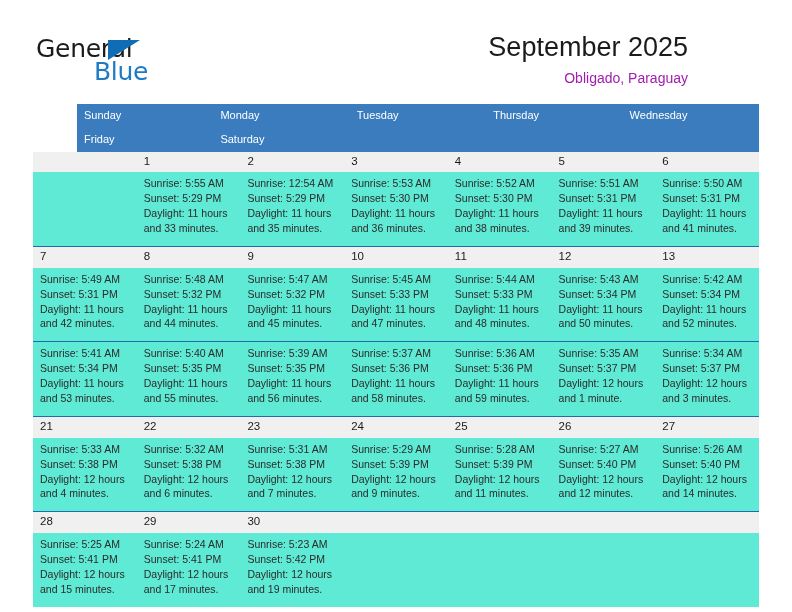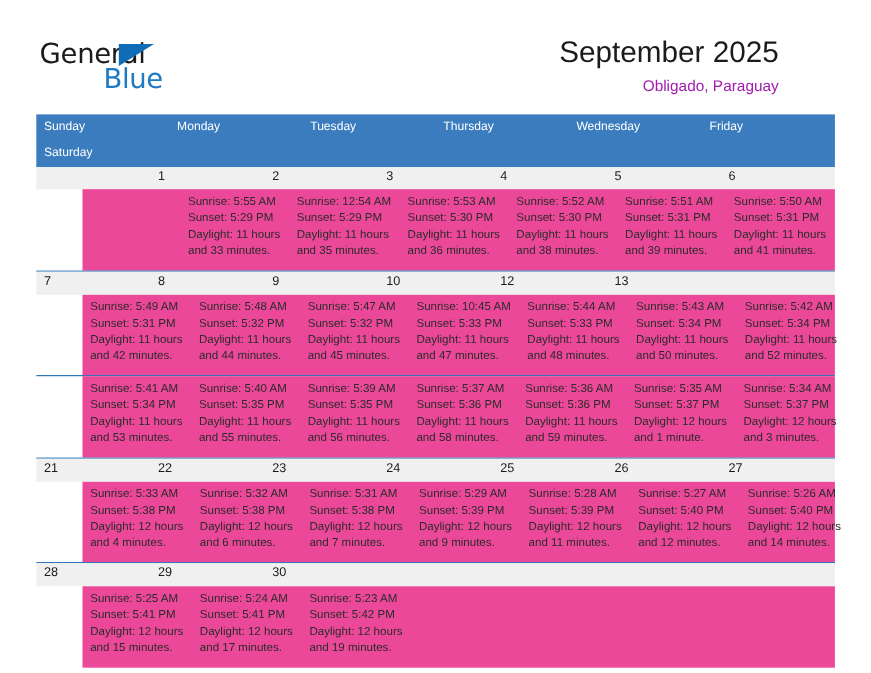--- a/index.html
+++ b/index.html
@@ -62,21 +62,21 @@
     top: 23px;
     font-size: 25px;
     letter-spacing: -0.3px;
     color: #1f7ac4;
     line-height: 1;
     font-family: "DejaVu Sans", sans-serif;
   }
 
   .title-block {
     position: absolute;
-    right: 24px;
+    right: 44px;
     top: 32px;
     text-align: right;
   }
   .cal-title {
     font-size: 27px;
     color: #1b1b1b;
     line-height: 1.15;
     white-space: nowrap;
   }
   .cal-subtitle {
@@ -90,22 +90,23 @@
   
   .calendar {
     position: absolute;
     left: 33px;
     top: 104px;
     width: 726px;
   }
 
   .weekdays {
     display: grid;
-    grid-template-columns: repeat(6, 1fr);
+    grid-template-columns: repeat(5, 1fr);
     background: #3a7cbe;
+    margin-left: 44px;
   }
   .weekday {
     padding: 5px 0 5px 7px;
     font-size: 11px;
     color: #ffffff;
     line-height: 1.25;
     box-sizing: border-box;
   }
 
   .week {
@@ -116,22 +117,21 @@
   }
 
   .week-dates {
     display: grid;
     grid-template-columns: repeat(7, 1fr);
     background: #f0f0f0;
   }
   .week-body {
     display: grid;
     grid-template-columns: repeat(7, 1fr);
-    background: #ec4899;
-    margin-left: 42px;
+    background: #5eead4;
   }
 
   .daynum {
     padding: 3px 0 4px 7px;
     font-size: 11.5px;
     color: #1b1b1b;
     line-height: 1.2;
     min-height: 16px;
     box-sizing: border-box;
   }
@@ -231,20 +231,21 @@
               <div class="cell-line">and 41 minutes.</div>
             </div>
           </div>
         </div>
         <div class="week">
           <div class="week-dates">
             <div class="daynum">7</div>
             <div class="daynum">8</div>
             <div class="daynum">9</div>
             <div class="daynum">10</div>
+            <div class="daynum">11</div>
             <div class="daynum">12</div>
             <div class="daynum">13</div>
           </div>
           <div class="week-body">
             <div class="cell">
               <div class="cell-line">Sunrise: 5:49 AM</div>
               <div class="cell-line">Sunset: 5:31 PM</div>
               <div class="cell-line">Daylight: 11 hours</div>
               <div class="cell-line">and 42 minutes.</div>
             </div>
@@ -254,21 +255,21 @@
               <div class="cell-line">Daylight: 11 hours</div>
               <div class="cell-line">and 44 minutes.</div>
             </div>
             <div class="cell">
               <div class="cell-line">Sunrise: 5:47 AM</div>
               <div class="cell-line">Sunset: 5:32 PM</div>
               <div class="cell-line">Daylight: 11 hours</div>
               <div class="cell-line">and 45 minutes.</div>
             </div>
             <div class="cell">
-              <div class="cell-line">Sunrise: 10:45 AM</div>
+              <div class="cell-line">Sunrise: 5:45 AM</div>
               <div class="cell-line">Sunset: 5:33 PM</div>
               <div class="cell-line">Daylight: 11 hours</div>
               <div class="cell-line">and 47 minutes.</div>
             </div>
             <div class="cell">
               <div class="cell-line">Sunrise: 5:44 AM</div>
               <div class="cell-line">Sunset: 5:33 PM</div>
               <div class="cell-line">Daylight: 11 hours</div>
               <div class="cell-line">and 48 minutes.</div>
             </div>

